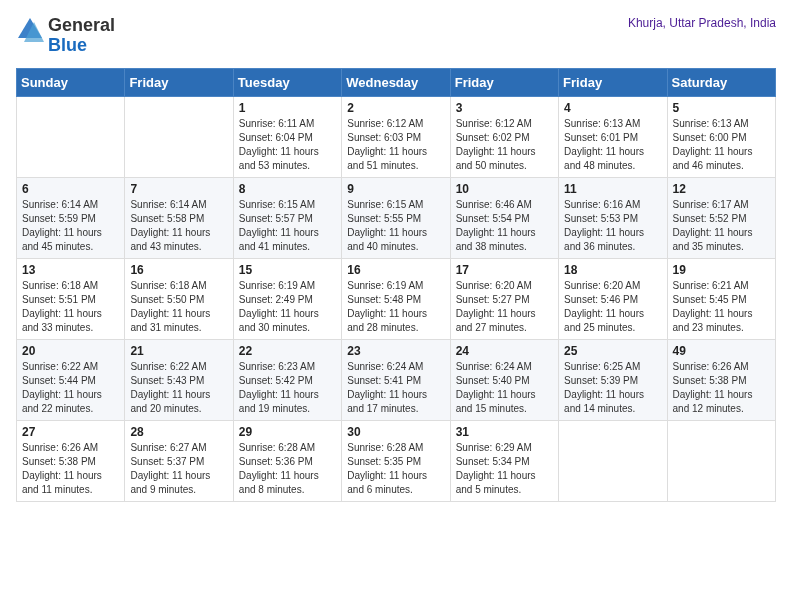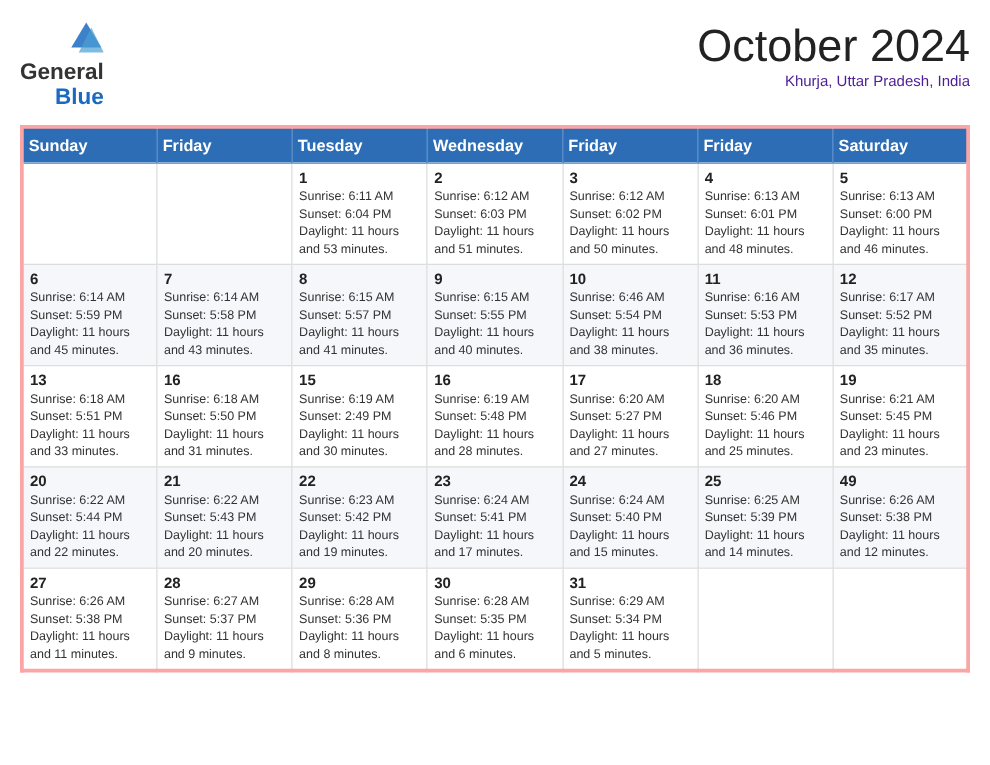--- a/index.html
+++ b/index.html
@@ -11,60 +11,58 @@
       padding: 16px;
     }
     .header {
       display: flex;
       justify-content: space-between;
       align-items: flex-start;
       margin-bottom: 12px;
     }
     .logo {
       display: flex;
-      align-items: flex-end;
+      align-items: flex-start;
       gap: 4px;
-      flex-direction: column;
     }
     .logo-text {
       display: flex;
       flex-direction: column;
       line-height: 1.1;
     }
     .logo-general {
       font-size: 18px;
       font-weight: bold;
       color: #333;
     }
     .logo-blue {
       font-size: 18px;
       font-weight: bold;
       color: #1a6bbf;
-      margin-left: 28px;
     }
     .logo-icon {
       width: 28px;
       height: 28px;
     }
     .title-section {
       text-align: right;
     }
     .month-title {
       font-size: 36px;
       font-weight: normal;
       color: #222;
     }
     .location {
       font-size: 12px;
       color: #4c1d95;
     }
     .calendar {
       width: 100%;
       border-collapse: collapse;
-      border: 3px solid #fca5a5;
+      border: 1px solid #fca5a5;
     }
     .calendar th {
       background-color: #2c6db5;
       color: #fff;
       padding: 6px 4px;
       font-size: 13px;
       font-weight: bold;
       text-align: left;
       border: 1px solid #4a84c4;
     }
@@ -104,21 +102,20 @@
     <svg class="logo-icon" viewBox="0 0 28 28" xmlns="http://www.w3.org/2000/svg">
       <polygon points="14,2 26,22 2,22" fill="#1a6bbf" opacity="0.85"></polygon>
       <polygon points="18,6 28,26 8,26" fill="#4a9fd4" opacity="0.7"></polygon>
     </svg>
     <div class="logo-text">
       <span class="logo-general">General</span>
       <span class="logo-blue">Blue</span>
     </div>
   </div>
   <div class="title-section">
-    <div class="month-title">October 2024</div>
     <div class="location">Khurja, Uttar Pradesh, India</div>
   </div>
 </div>
 
 <table class="calendar">
   <thead>
     <tr>
     <th>Sunday</th>
         <th>Friday</th>
         <th>Tuesday</th>

